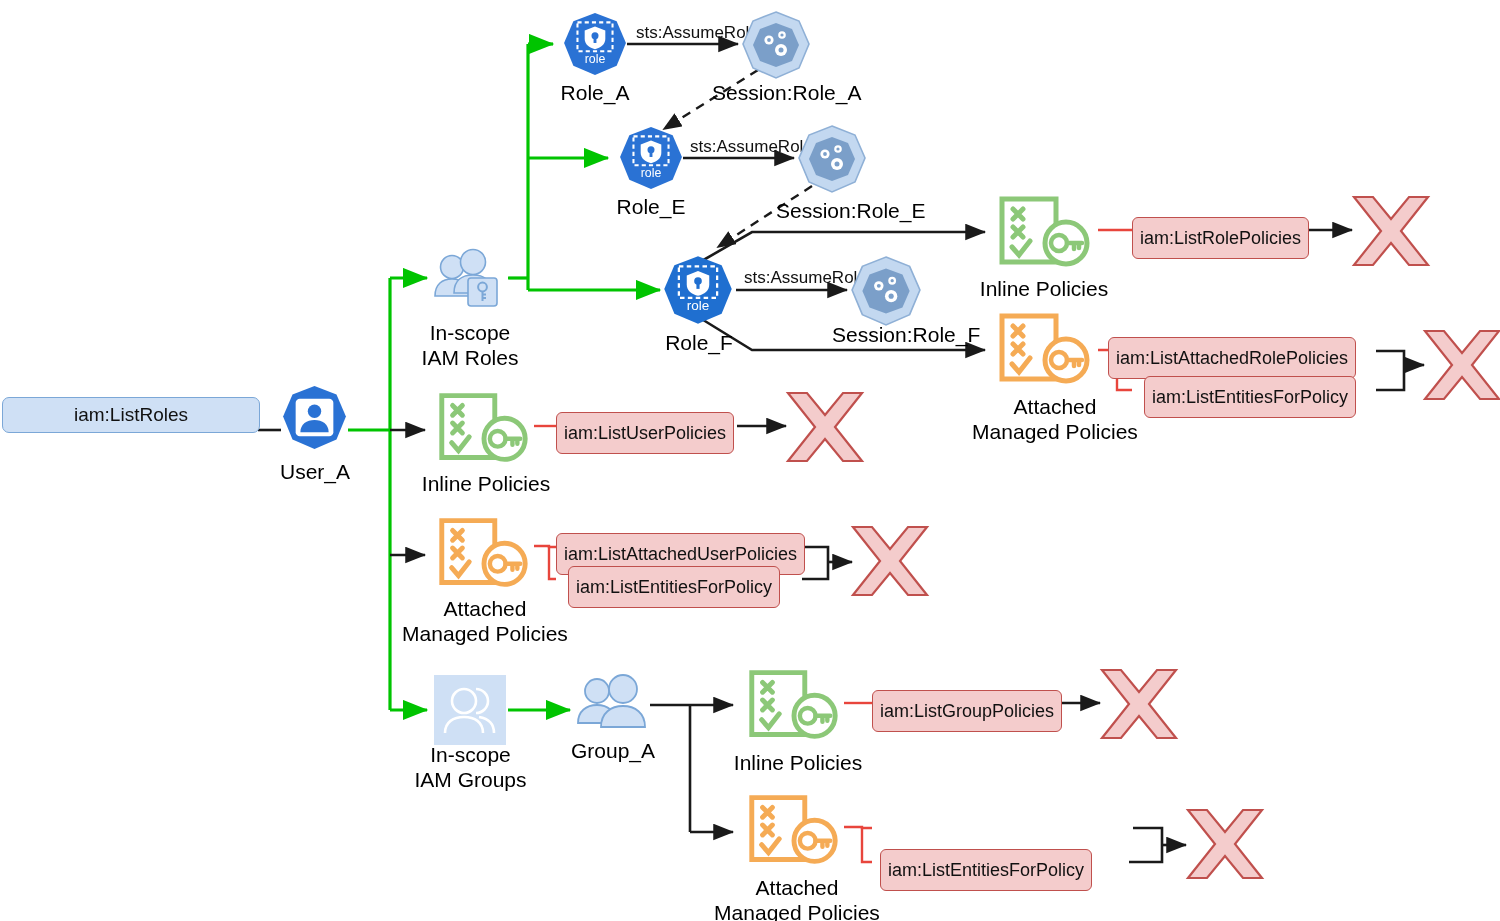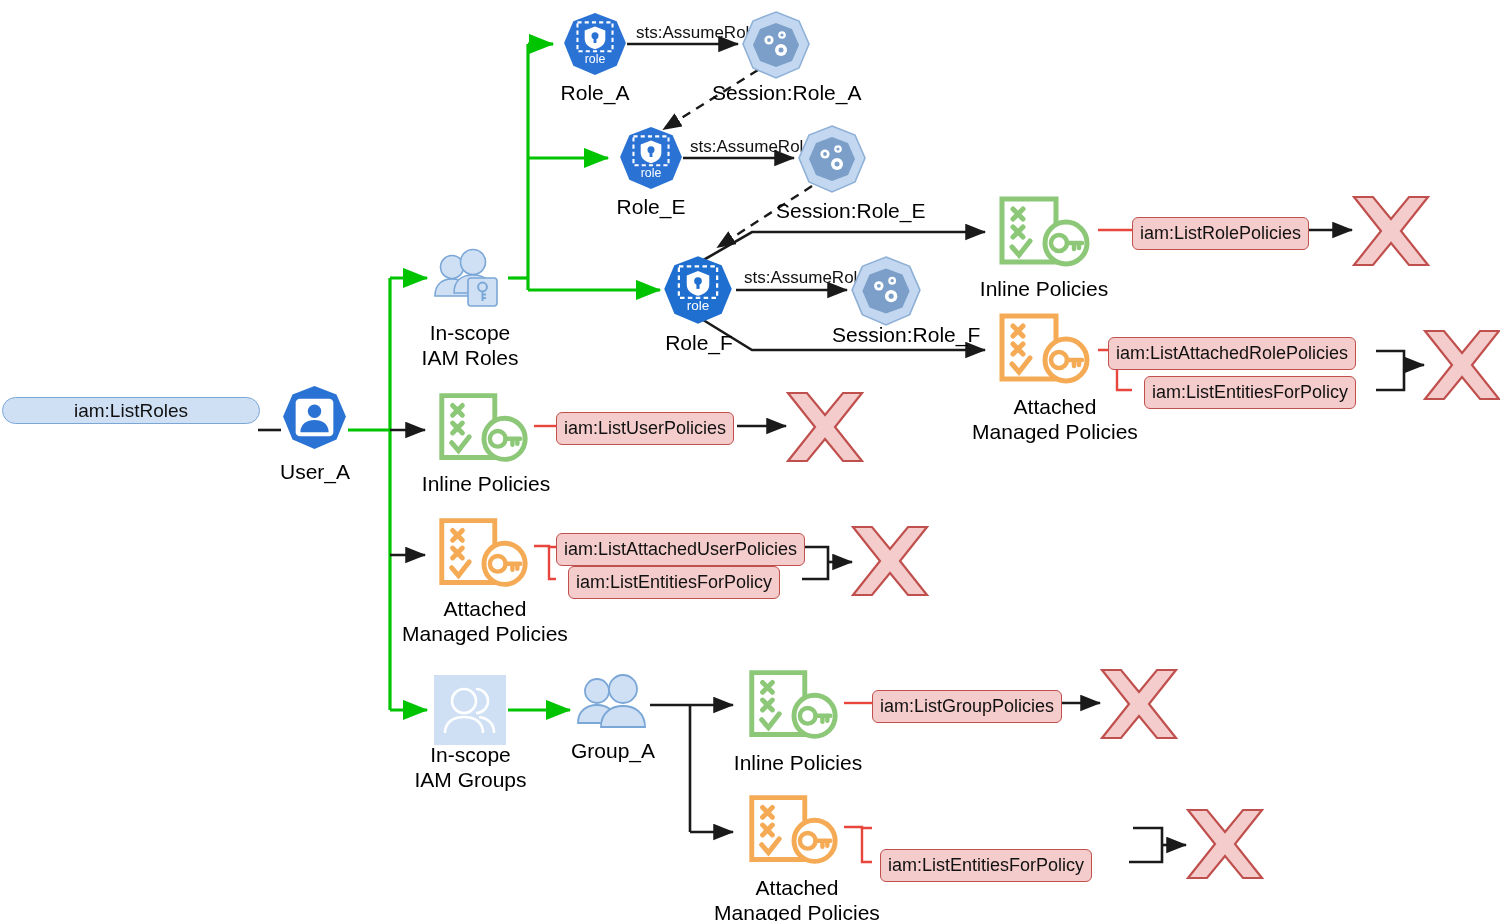--- a/index.html
+++ b/index.html
@@ -32,36 +32,36 @@
     white-space: pre-line;
     font-family: Liberation Sans, sans-serif;
   }
   
   .api-stack {
     position: absolute;
     width: 258px;
   }
   .api-pill {
     box-sizing: border-box;
-    height: 27px;
+    height: 36px;
     background: #cfe0f5;
     border: 1px solid #7ba7d7;
-    border-radius: 15px;
+    border-radius: 7px;
     font-size: 19px;
     color: #111;
     display: flex;
     align-items: center;
     justify-content: center;
     margin-bottom: -1px;
   }
   
   .perm {
     position: absolute;
     box-sizing: border-box;
-    height: 33px;
+    height: 42px;
     background: #f4cccc;
     border: 1.6px solid #c0504d;
     border-radius: 6px;
     font-size: 18px;
     color: #111;
     display: flex;
     align-items: center;
     justify-content: center;
     padding: 0 7px;
     white-space: nowrap;

